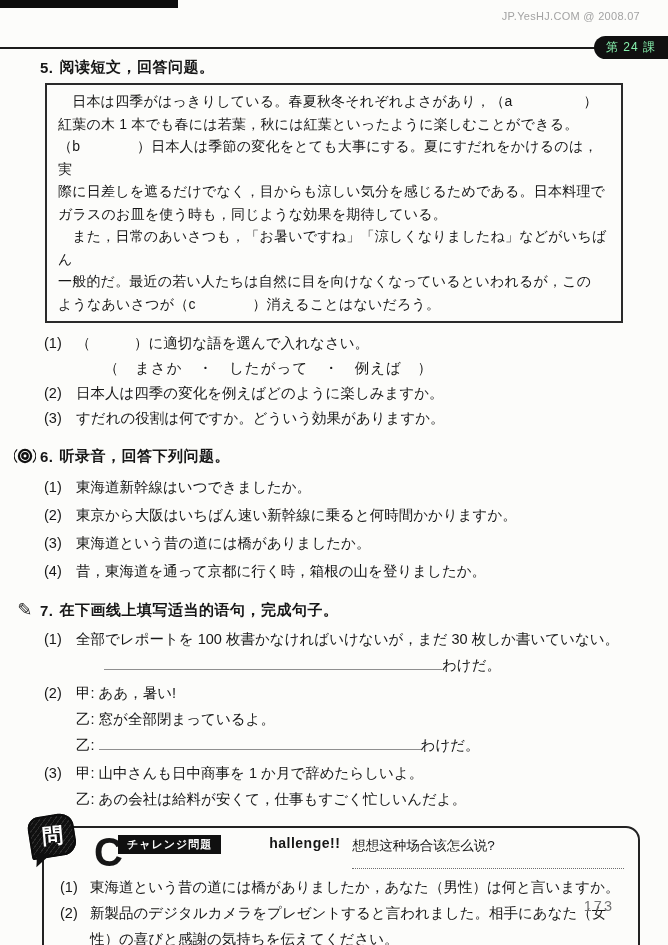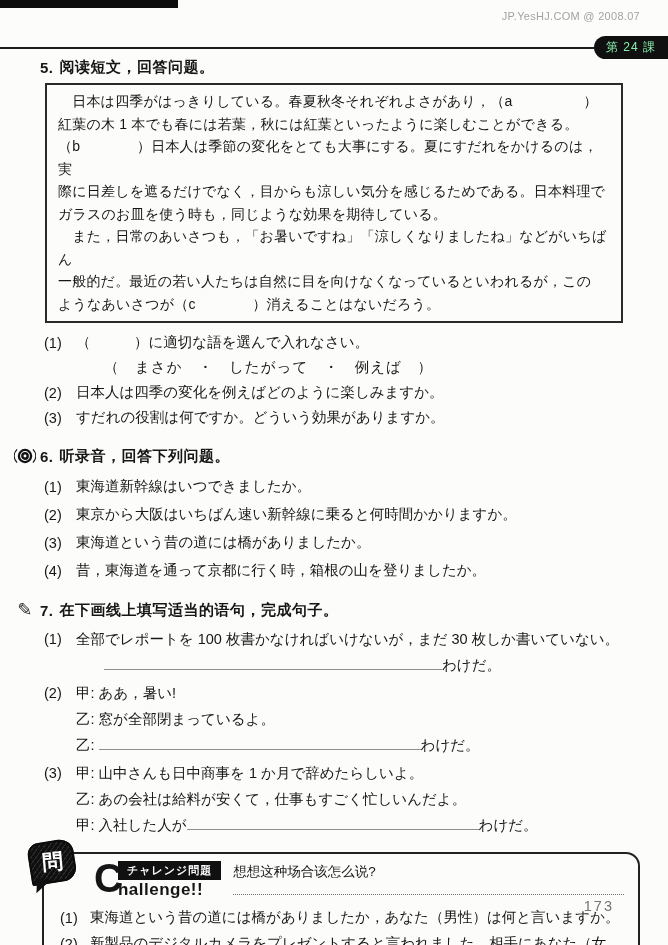--- a/index.html
+++ b/index.html
@@ -28,21 +28,21 @@
   .passage-box {
     margin-top:6px; margin-left:5px; width:578px;
     border:2px solid #2a2a2a; padding:5px 11px 6px 11px;
     font-size:14px; line-height:22.5px; letter-spacing:0.2px;
   }
   .passage-box div { white-space:pre-wrap; }
 
   .qlist { margin-top:8px; margin-left:4px; font-size:14.5px; }
   .qrow { display:flex; line-height:25px; }
   .qrow .qnum { width:32px; flex:none; }
-  .qrow .qtext { flex:1; white-space:pre-wrap;font-family:Liberation Mono, monospace; }
+  .qrow .qtext { flex:1; white-space:pre-wrap; }
   .qrow.opts .qtext { padding-left:28px; letter-spacing:1px; }
 
   .section { margin-top:14px; }
   .s6-items { margin-top:6px; margin-left:4px; font-size:14.5px; }
   .s6-items .qrow { line-height:28px; }
 
   .s7-items { margin-top:5px; margin-left:4px; font-size:14.5px; }
   .s7-item { display:flex; margin-top:2px; }
   .s7-item .qnum { width:32px; flex:none; line-height:26px; }
   .s7-body { flex:1; line-height:26px; }
@@ -66,26 +66,26 @@
     box-shadow:inset 0 0 0 2px #0c0c0c;
   }
   .bubble-icon::after {
     content:""; position:absolute; left:4px; bottom:-9px;
     border:7px solid transparent; border-top-color:#101010; border-left-color:#101010;
     transform:rotate(12deg);
   }
   .bubble-char { color:#fff; font-size:21px; font-weight:bold; transform:rotate(4deg); }
   .ch-header { display:flex; align-items:flex-start; padding-left:34px; }
   .big-c { font-size:40px; line-height:34px; font-weight:bold; color:#161616; font-family:"Liberation Sans",sans-serif; }
-  .logo-col { display:flex; flex-direction:column; margin-left:-5px; }
+  .logo-col { display:flex; flex-direction:row; margin-left:-5px;gap:48px; }
   .ch-badge {
     background:#101010; color:#fbfbfb; font-size:11px; font-weight:bold;
     padding:2px 9px 2px 9px; letter-spacing:1px; align-self:flex-start;
   }
-  .hallenge { font-size:17px; font-weight:bold; letter-spacing:0.5px; margin-top:0px; }
+  .hallenge { font-size:14px; font-weight:bold; letter-spacing:0.5px; margin-top:0px; }
   .ch-prompt {
     flex:1; font-size:13.5px; font-weight:normal; margin-left:12px; margin-top:2px;
     padding-bottom:13px; border-bottom:1px dotted #6e6e6e;
   }
   .ch-items { margin-top:5px; font-size:14.5px; }
   .ch-items .qrow { line-height:26px; }
   .ch-items .qrow .qnum { width:30px; }
 
   .page-number { position:absolute; top:898px; right:54px; font-size:14.5px; letter-spacing:2px; color:#737373;text-align:center; }
 </style>
@@ -198,23 +198,20 @@
               <span>乙: </span><span class="blank w2"></span><span>わけだ。</span>
             </div>
           </div>
         </div>
 
         <div class="s7-item">
           <span class="qnum">(3)</span>
           <div class="s7-body">
             <div>甲: 山中さんも日中商事を 1 か月で辞めたらしいよ。</div>
             <div>乙: あの会社は給料が安くて，仕事もすごく忙しいんだよ。</div>
-            <div>
-              <span>甲: 入社した人が</span><span class="blank w3"></span><span>わけだ。</span>
-            </div>
           </div>
         </div>
 
       </div>
     </div>
 
     <div class="challenge">
       <div class="bubble-icon">
         <span class="bubble-char">問</span>
       </div>

